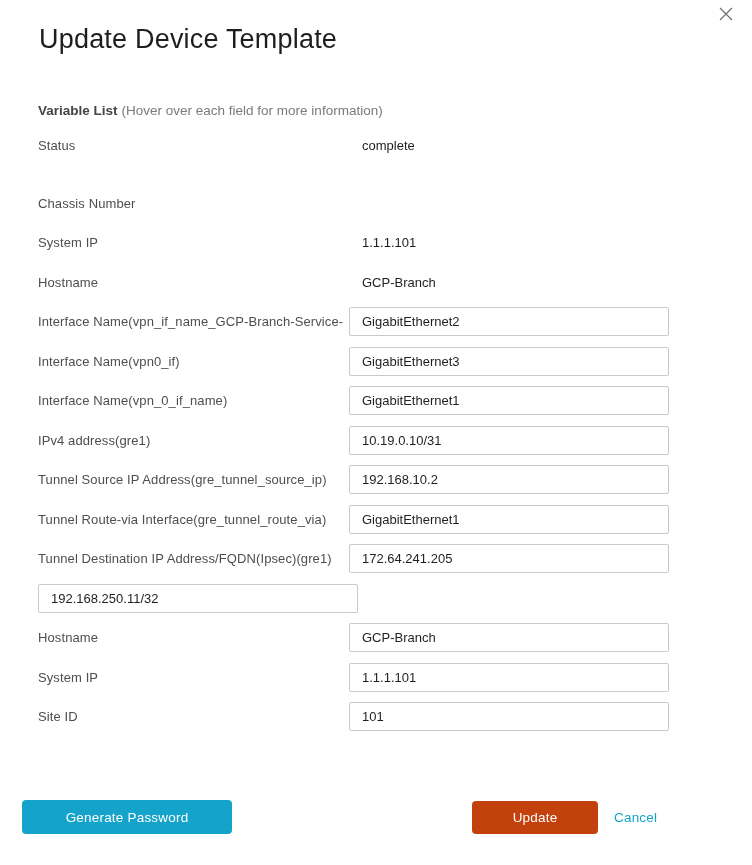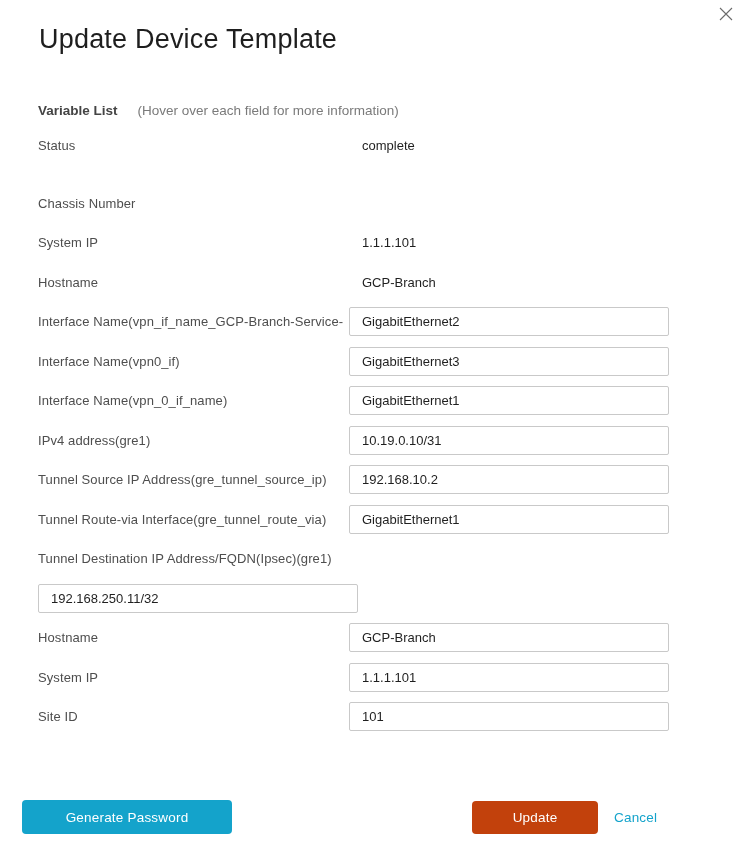--- a/index.html
+++ b/index.html
@@ -44,21 +44,21 @@
     font-size: 13.5px;
     white-space: nowrap;
   }
   .section-title {
     font-weight: bold;
     color: #444444;
     margin-top: 26px;
   }
   .section-hint {
     color: #7a7a7a;
-    margin-left: 20px;
+    margin-left: 4px;
   }
   .rows {
     position: absolute;
     left: 38px;
     top: 126px;
     width: 631px;
   }
   .row {
     display: flex;
     align-items: center;
@@ -183,20 +183,21 @@
       <div class="row">
         <div class="field-label">Tunnel Source IP Address(gre_tunnel_source_ip)</div>
         <input class="field-input" type="text" value="192.168.10.2" style="">
       </div>
       <div class="row">
         <div class="field-label">Tunnel Route-via Interface(gre_tunnel_route_via)</div>
         <input class="field-input" type="text" value="GigabitEthernet1" style="">
       </div>
       <div class="row">
         <div class="field-label">Tunnel Destination IP Address/FQDN(Ipsec)(gre1)</div>
+        <input class="field-input" type="text" value="172.64.241.205" style="">
       </div>
       <div class="row">
         <input class="field-input" type="text" value="192.168.250.11/32" style="">
       </div>
       <div class="row">
         <div class="field-label">Hostname</div>
         <input class="field-input" type="text" value="GCP-Branch" style="">
       </div>
       <div class="row">
         <div class="field-label">System IP</div>

